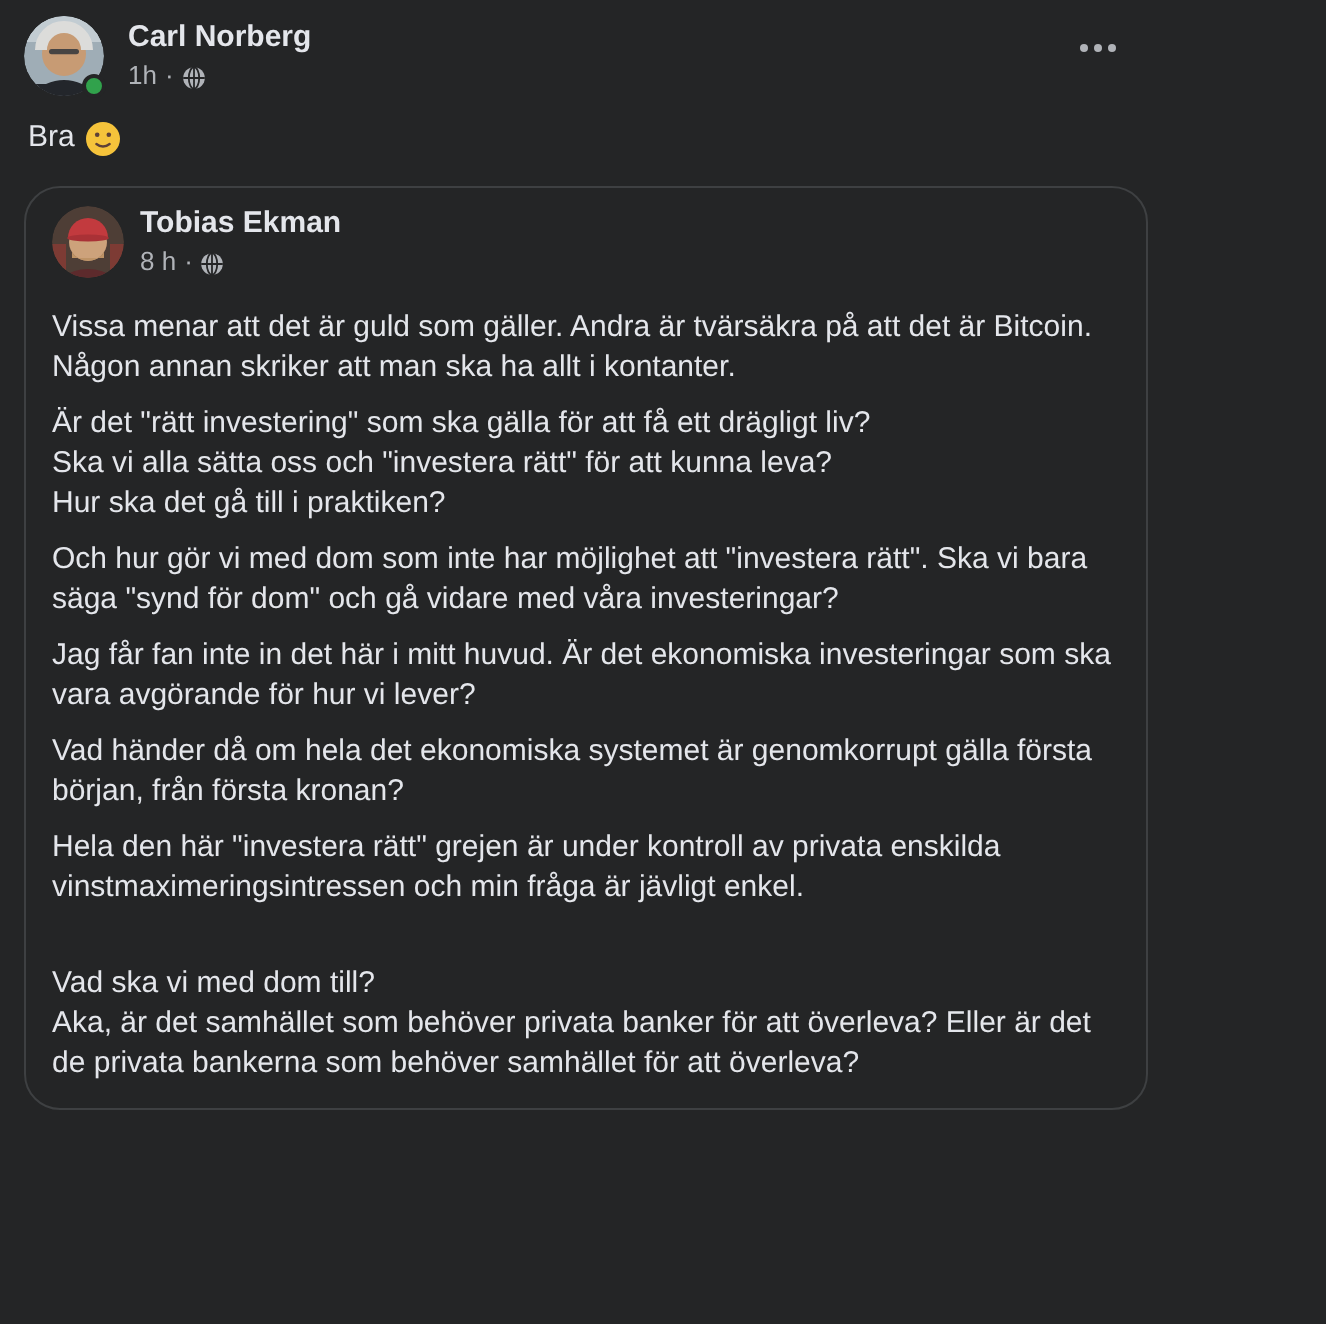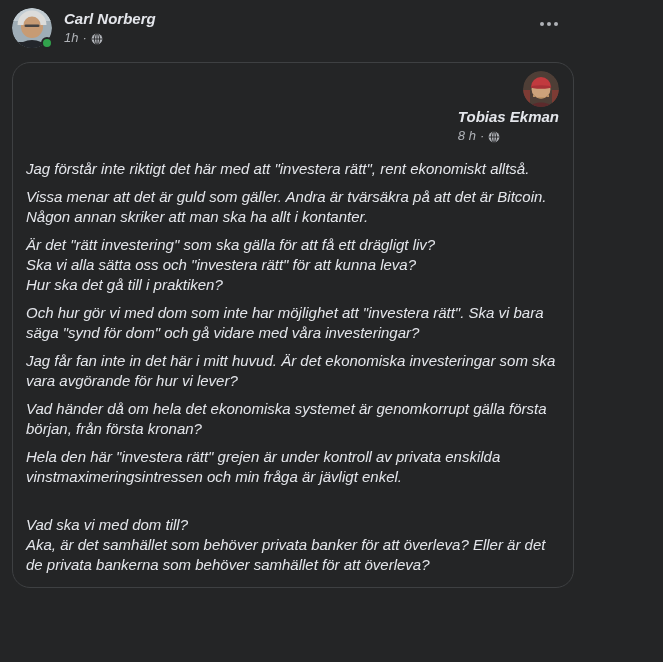--- a/index.html
+++ b/index.html
@@ -5,21 +5,21 @@
   html, body {
     margin: 0;
     padding: 0;
     width: 663px;
     height: 662px;
     background: #242526;
     font-family: "Liberation Sans", sans-serif;
     color: #E4E6EB;
     overflow: hidden;
   }
-  .post { width: 578px; height: 662px; position: relative; font-style: italic; }
+  .post { width: 578px; height: 662px; position: relative; }
 
   
   .post-header {
     display: flex;
     align-items: flex-start;
     padding: 8px 14px 0 12px;
   }
   .avatar-wrap { position: relative; width: 40px; height: 40px; flex: 0 0 auto; cursor: pointer; }
   .avatar-wrap svg { display: block; border-radius: 50%; }
   .presence-dot {
@@ -79,21 +79,21 @@
   .emoji-svg { display: block; }
 
   
   .shared-card {
     margin: 14px 4px 0 12px;
     border: 1px solid #3E4042;
     border-radius: 18px;
     padding: 8px 14px 12px 13px;
     background: #242526;
   }
-  .shared-header { display: flex; align-items: flex-end; flex-direction: column; }
+  .shared-header { display: flex; align-items: center; }
   .shared-avatar { width: 36px; height: 36px; flex: 0 0 auto; cursor: pointer; }
   .shared-avatar svg { display: block; border-radius: 50%; }
   .shared-info { margin-left: 8px; padding-top: 0; }
 
   .shared-body { margin-top: 15px; }
   .shared-body p {
     margin: 0 0 8px 0;
     font-size: 15px;
     line-height: 20px;
     color: #E4E6EB;
@@ -142,20 +142,29 @@
       </div>
     </div>
 
     <div class="menu-btn">
       <i></i>
       <i></i>
       <i></i>
     </div>
   </div>
 
+  <div class="post-message">
+    <span>Bra</span>
+    <svg class="emoji-svg" width="17" height="17" viewBox="0 0 17 17">
+      <circle cx="8.5" cy="8.5" r="8.5" fill="#F5C33B"></circle>
+      <circle cx="5.6" cy="6.4" r="1.15" fill="#5D4037"></circle>
+      <circle cx="11.4" cy="6.4" r="1.15" fill="#5D4037"></circle>
+      <path d="M5.2 11 q3.3 2.6 6.6 0" stroke="#5D4037" stroke-width="1.2" fill="none" stroke-linecap="round"></path>
+    </svg>
+  </div>
 
   <div class="shared-card">
 
     <div class="shared-header">
       <div class="shared-avatar">
         <svg width="36" height="36" viewBox="0 0 36 36">
           <defs>
               <clipPath id="avB">
                 <circle cx="18" cy="18" r="18"></circle>
               </clipPath>
@@ -182,21 +191,20 @@
             <g stroke="#242526" stroke-width="0.9" fill="none">
               <path d="M0.6 6 H11.4 M6 0.6 V11.4"></path>
               <ellipse cx="6" cy="6" rx="2.6" ry="5.4"></ellipse>
             </g>
           </svg>
         </div>
       </div>
     </div>
 
     <div class="shared-body">
-      <p>Jag förstår inte riktigt det här med att "investera rätt", rent ekonomiskt alltså.</p>
       <p>Vissa menar att det är guld som gäller. Andra är tvärsäkra på att det är Bitcoin. Någon annan skriker att man ska ha allt i kontanter.</p>
       <p>Är det "rätt investering" som ska gälla för att få ett drägligt liv?
 Ska vi alla sätta oss och "investera rätt" för att kunna leva?
 Hur ska det gå till i praktiken?</p>
       <p>Och hur gör vi med dom som inte har möjlighet att "investera rätt". Ska vi bara säga "synd för dom" och gå vidare med våra investeringar?</p>
       <p>Jag får fan inte in det här i mitt huvud. Är det ekonomiska investeringar som ska vara avgörande för hur vi lever?</p>
       <p>Vad händer då om hela det ekonomiska systemet är genomkorrupt gälla första början, från första kronan?</p>
       <p>Hela den här "investera rätt" grejen är under kontroll av privata enskilda vinstmaximeringsintressen och min fråga är jävligt enkel.</p>
       <p>Vad ska vi med dom till?
 Aka, är det samhället som behöver privata banker för att överleva? Eller är det de privata bankerna som behöver samhället för att överleva?</p>

